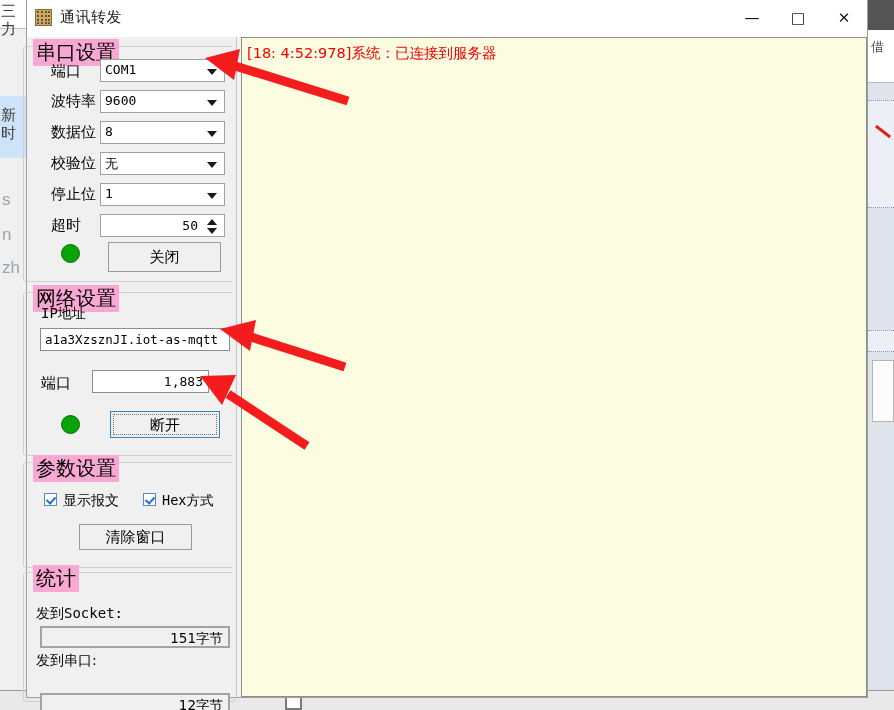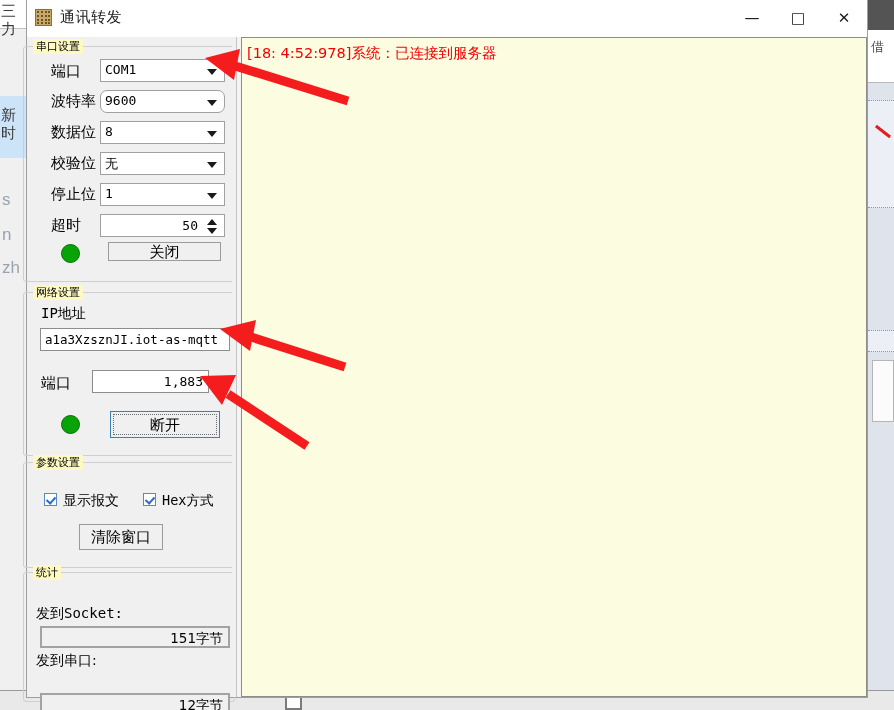--- a/index.html
+++ b/index.html
@@ -40,21 +40,21 @@
   .wbtn span{position:absolute;left:0;top:0;width:46px;height:36px;line-height:36px;text-align:center;
      font-size:15px;color:#1c1c1c;font-family:"DejaVu Sans",sans-serif;}
   #btn-min{right:92px;} #btn-max{right:46px;} #btn-close{right:0px;}
 
   
   #client{position:absolute;left:0;top:37px;width:840px;height:660px;background:#f0f0f0;}
 
   
   #left-col{position:absolute;left:0px;top:0px;width:213px;height:660px;}
   .groupbox{position:absolute;left:-4px;border:1px solid #cfcfcf;border-radius:3px;background:transparent;box-sizing:border-box;}
-  .grouptitle{position:absolute;background:#fef9c3;padding:0 3px;font-size:11px;color:#000;
+  .grouptitle{position:absolute;background:#f9a8d4;padding:0 3px;font-size:20px;color:#000;
      font-family:Liberation Serif, serif;white-space:nowrap;}
   .flabel{position:absolute;font-size:15px;color:#000;white-space:nowrap;
      font-family:"DejaVu Sans","Liberation Sans",sans-serif;}
   .combo{position:absolute;height:23px;background:#fff;border:1px solid #a0a0a0;box-sizing:border-box;padding-left:45px;}
   .combo .ctext{position:absolute;left:4px;top:2px;font-size:13px;color:#000;
      font-family:"DejaVu Sans Mono","Liberation Mono",monospace;white-space:nowrap;}
   .combo .carrow{position:absolute;right:7px;top:9px;width:0;height:0;
      border-left:5px solid transparent;border-right:5px solid transparent;border-top:6px solid #1a1a1a;}
   .spin{position:absolute;height:23px;background:#fff;border:1px solid #a0a0a0;box-sizing:border-box;}
   .spin .stext{position:absolute;right:26px;top:3px;font-size:13px;color:#000;
@@ -171,21 +171,21 @@
       <div class="groupbox" style="left:-4px;top:9px;width:212px;height:236px;"></div>
       <div class="grouptitle" style="left:6px;top:2px;">串口设置</div>
 
       <div class="flabel" style="left:24px;top:25px;">端口</div>
       <div class="combo" style="left:73px;top:22px;width:125px;">
         <div class="ctext">COM1</div>
         <div class="carrow"></div>
       </div>
 
       <div class="flabel" style="left:24px;top:55px;">波特率</div>
-      <div class="combo" style="left:73px;top:53px;width:125px;border-radius:7px;">
+      <div class="combo" style="left:73px;top:53px;width:125px;">
         <div class="ctext">9600</div>
         <div class="carrow"></div>
       </div>
 
       <div class="flabel" style="left:24px;top:86px;">数据位</div>
       <div class="combo" style="left:73px;top:84px;width:125px;">
         <div class="ctext">8</div>
         <div class="carrow"></div>
       </div>
 
@@ -202,21 +202,21 @@
       </div>
 
       <div class="flabel" style="left:24px;top:179px;">超时</div>
       <div class="spin" style="left:73px;top:177px;width:125px;">
         <div class="stext">50</div>
         <div class="sup"></div>
         <div class="sdn"></div>
       </div>
 
       <div class="led" style="left:34px;top:207px;"></div>
-      <div class="pbtn" style="left:81px;top:205px;width:113px;height:19px;">
+      <div class="pbtn" style="left:81px;top:205px;width:113px;height:30px;">
         <div class="inner">
           <div class="blabel">关闭</div>
         </div>
       </div>
 
       <div class="groupbox" style="left:-4px;top:255px;width:212px;height:164px;"></div>
       <div class="grouptitle" style="left:6px;top:248px;">网络设置</div>
 
       <div class="flabel" style="left:14px;top:268px;font-family:'DejaVu Sans Mono',monospace;font-size:14px;">IP地址</div>
       <div class="textbox" style="left:13px;top:291px;width:190px;">
@@ -240,21 +240,21 @@
 
       <div class="chk" style="left:17px;top:455px;">
         <div class="box"></div>
         <div class="clab">显示报文</div>
       </div>
       <div class="chk" style="left:116px;top:455px;">
         <div class="box"></div>
         <div class="clab" style="font-family:'DejaVu Sans Mono',monospace;font-size:13.5px;">Hex方式</div>
       </div>
 
-      <div class="pbtn" style="left:52px;top:487px;width:84px;height:26px;">
+      <div class="pbtn" style="left:52px;top:487px;width:113px;height:26px;">
         <div class="inner">
           <div class="blabel">清除窗口</div>
         </div>
       </div>
 
       <div class="groupbox" style="left:-4px;top:535px;width:212px;height:130px;"></div>
       <div class="grouptitle" style="left:6px;top:528px;">统计</div>
 
       <div class="statlabel" style="left:9px;top:568px;font-family:'DejaVu Sans Mono',monospace;">发到Socket:</div>
       <div class="statbox" style="left:13px;top:589px;width:190px;">

